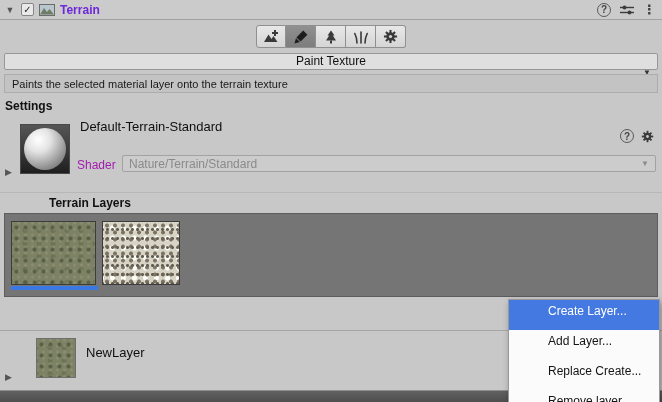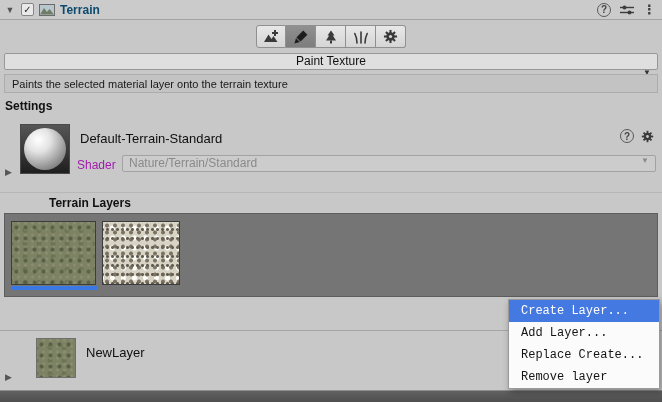--- a/index.html
+++ b/index.html
@@ -12,21 +12,21 @@
 
   
   .header { position:absolute; top:0; left:0; right:0; height:20px; background:#cbcbcb;
             border-bottom:1px solid #a2a2a2; display:flex; align-items:center;
             padding:0 6px 0 4px; gap:5px; }
   .foldout { font-size:9px; color:#555; width:12px; text-align:center; cursor:default; }
   .checkbox { width:13px; height:13px; background:#e9e9e9; border:1px solid #868686;
               border-radius:2px; display:flex; align-items:center; justify-content:center;
               font-size:10px; font-weight:bold; color:#2d2d2d; }
   .hicon { width:16px; height:16px; display:inline-flex; }
-  .htitle { font-weight:bold; font-size:12px; color:#0c4a6e; }
+  .htitle { font-weight:bold; font-size:12px; color:#6d28d9; }
   .header-right { margin-left:auto; display:flex; align-items:center; gap:9px; }
   .help-circ { width:14px; height:14px; border:1px solid #5a5a5a; border-radius:50%;
                font-size:10px; font-weight:bold; display:flex; align-items:center;
                justify-content:center; color:#444; background:transparent; }
   .more { font-size:13px; font-weight:bold; color:#3c3c3c; line-height:14px; }
 
   
   .toolbar { position:absolute; top:25px; left:0; right:0; display:flex; justify-content:center; }
   .toolgroup { display:flex; }
   .tool-btn { width:30px; height:23px; background:linear-gradient(#e8e8e8,#d5d5d5);
@@ -49,26 +49,26 @@
 
   .section-label { position:absolute; left:5px; font-weight:bold; font-size:12px; color:#111; }
 
   
   .mat-foldout { position:absolute; left:5px; top:167px; font-size:9px; color:#555; }
   .mat-preview { position:absolute; left:20px; top:124px; width:50px; height:50px;
                  background:linear-gradient(#565656,#1f1f1f); border:1px solid #494949;
                  display:flex; align-items:center; justify-content:center; }
   .sphere { width:42px; height:42px; border-radius:50%;
             background:radial-gradient(circle at 34% 28%, #ffffff 0%, #e3e3e3 30%, #9b9b9b 65%, #565656 100%); }
-  .mat-name { position:absolute; left:80px; top:131px; font-size:13px; color:#0f0f0f; }
+  .mat-name { position:absolute; left:80px; top:119px; font-size:13px; color:#0f0f0f; }
   .mat-icons { position:absolute; right:8px; top:129px; display:flex; gap:7px; align-items:center; }
   .shader-label { position:absolute; left:77px; top:158px; color:#a21caf; }
   .shader-dd { position:absolute; left:122px; right:6px; top:155px; height:17px;
                background:#cccccc; border:1px solid #a2a2a2; border-radius:2px;
-               display:flex; padding:0 6px; color:#8a8a8a; }
+               display:flex; align-items:center; padding:0 6px; color:#8a8a8a; }
   .shader-dd .dd-arrow { color:#8a8a8a; }
   .mat-divider { position:absolute; left:0; right:0; top:192px; border-top:1px solid #b7b7b7; }
 
   
   .layers-panel { position:absolute; left:4px; right:4px; top:213px; height:84px;
                   background:#757575; border:1px solid #5d5d5d; }
   .thumb { position:absolute; top:7px; border:1px solid #3c3c3c; }
   .thumb.t1 { left:6px;  width:85px; height:64px; }
   .thumb.t2 { left:97px; width:78px; height:64px; }
   .sel-underline { position:absolute; left:6px; top:72px; width:87px; height:4px;
@@ -78,21 +78,21 @@
   .row-sep-top { position:absolute; left:0; right:0; top:330px; border-top:1px solid #a6a6a6; }
   .mini-thumb { position:absolute; left:36px; top:338px; width:40px; height:40px; border:1px solid #6e6e6e; }
   .layer-name { position:absolute; left:86px; top:345px; font-size:13px; color:#101010; }
   .bottom-foldout { position:absolute; left:5px; top:372px; font-size:9px; color:#555; }
   .bottom-strip { position:absolute; left:0; right:0; top:390px; height:12px;
                   background:linear-gradient(#616161,#4e4e4e); border-top:1px solid #8d8d8d; }
 
   
   .context-menu { position:absolute; left:508px; top:299px; width:152px; background:#fbfbfb;
                   border:1px solid #999999; box-shadow:2px 3px 7px rgba(0,0,0,0.35); z-index:20; }
-  .menu-item { height:22px; line-height:22px; padding-left:12px; font-size:12px; color:#141414;font-family:Liberation Mono, monospace; }
+  .menu-item { height:30px; line-height:22px; padding-left:39px; font-size:12px; color:#141414; }
   .menu-item.highlight { background:var(--accent,#4579e2); color:#ffffff; }
 
   
   .tex-grass {
     background-color:#7d8265;
     background-image:
       radial-gradient(circle, rgba(58,68,44,0.55) 0 1.5px, transparent 2.5px),
       radial-gradient(circle, rgba(152,152,122,0.5) 0 1px, transparent 2px),
       radial-gradient(circle, rgba(96,106,74,0.6) 0 2px, transparent 3px);
     background-size:9px 11px, 7px 6px, 14px 13px;

